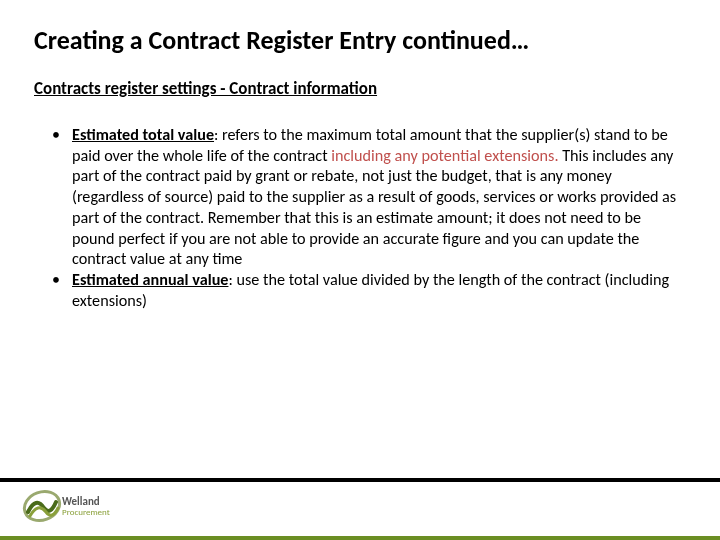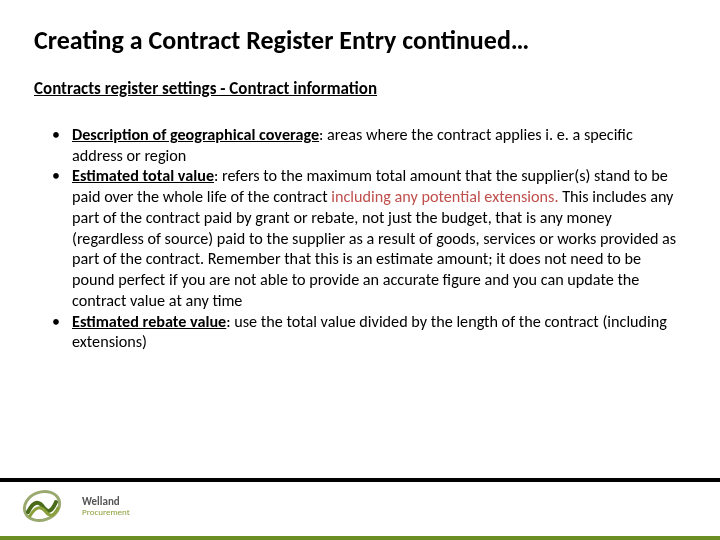--- a/index.html
+++ b/index.html
@@ -79,47 +79,44 @@
     height: 54px;
     background: #fff;
     position: relative;
   }
   .logo {
     position: absolute;
     left: 22px;
     top: 4px;
     display: flex;
     align-items: center;
-    gap: 20px;
+    gap: 0;
   }
   .logo svg { display: block; }
   .logo-text {
     font-size: 10px;
     line-height: 1;
     color: #6b8e23;
   }
   .logo-text .l1 { font-weight: 700; color: #555; font-size: 11px; }
   .logo-text .l2 { color: #8aa03a; font-size: 9px; }
 </style>
 </head>
 <body>
 
 <div class="slide">
   <h1 class="title">Creating a Contract Register Entry continued…</h1>
   <div class="subtitle">Contracts register settings - Contract information</div>
 
   <ul class="bullets">
     <li>
-      <span class="b-label">Description of geographical coverage</span><span>: areas where the contract applies i. e. a specific address or region</span>
-    </li>
-    <li>
       <span class="b-label">Estimated total value</span><span>: refers to the maximum total amount that the supplier(s) stand to be paid over the whole life of the contract </span><span class="red">including any potential extensions.</span><span> This includes any part of the contract paid by grant or rebate, not just the budget, that is any money (regardless of source) paid to the supplier as a result of goods, services or works provided as part of the contract. Remember that this is an estimate amount; it does not need to be pound perfect if you are not able to provide an accurate figure and you can update the contract value at any time</span>
     </li>
     <li>
-      <span class="b-label">Estimated rebate value</span><span>: use the total value divided by the length of the contract (including extensions)</span>
+      <span class="b-label">Estimated annual value</span><span>: use the total value divided by the length of the contract (including extensions)</span>
     </li>
   </ul>
 </div>
 
 <div class="footer">
   <div class="footer-top"></div>
   <div class="footer-body">
     <div class="logo">
       <svg width="40" height="40" viewBox="0 0 40 40">
         <ellipse cx="20" cy="20" rx="18" ry="14" fill="none" stroke="#9aa96f" stroke-width="3" transform="rotate(-20 20 20)"></ellipse>

